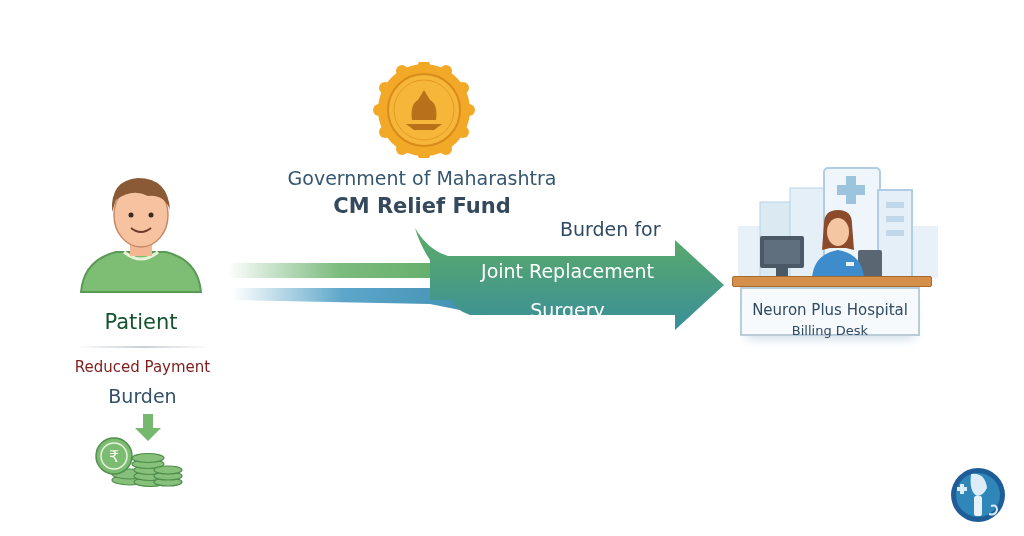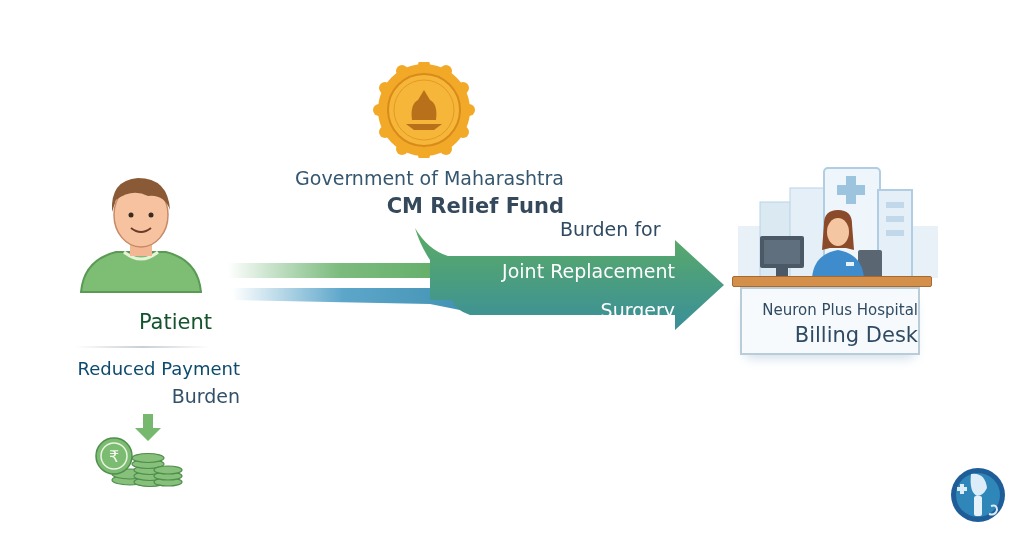--- a/index.html
+++ b/index.html
@@ -1,19 +1,19 @@
 <!DOCTYPE html>
 <html><head>
 <meta charset="utf-8">
 <style>
   html,body{margin:0;padding:0;}
   body{width:1024px;height:536px;background:#ffffff;position:relative;overflow:hidden;font-family:"DejaVu Sans","Liberation Sans",sans-serif;}
   .abs{position:absolute;}
   .txt{color:#2f4a63;}
-  .center{text-align:right;}
+  .center{text-align:center;}
 </style>
 </head>
 <body>
 
 <svg class="abs" style="left:0;top:0" width="1024" height="536">
   <defs>
     <linearGradient id="gFade" x1="0" x2="1">
       <stop offset="0" stop-color="#5aaa62" stop-opacity="0"></stop>
       <stop offset="0.45" stop-color="#6db36f" stop-opacity="0.9"></stop>
       <stop offset="1" stop-color="#5aaa62"></stop>
@@ -76,21 +76,21 @@
     <rect x="54" y="64" width="22" height="22" fill="#f3b893"></rect>
     <ellipse cx="65" cy="45" rx="27" ry="32" fill="#f6c29f" stroke="#c78a67" stroke-width="1.5"></ellipse>
     <path d="M36 42 Q34 10 62 8 Q92 8 94 40 Q88 24 72 26 Q56 18 40 30 Z" fill="#8a5a36"></path>
     <circle cx="55" cy="45" r="2.5" fill="#3a2a20"></circle>
       <circle cx="75" cy="45" r="2.5" fill="#3a2a20"></circle>
     <path d="M55 58 Q65 66 75 58" fill="none" stroke="#6b3a2a" stroke-width="2"></path>
   </svg>
 </div>
 <div class="abs txt center" style="left:70px;top:310px;width:142px;font-size:21px;color:#14532d;">Patient</div>
 <div class="abs" style="left:75px;top:346px;width:135px;height:2px;background:linear-gradient(90deg,transparent,#c9cfd4,transparent);"></div>
-<div class="abs txt center" style="left:45px;top:358px;width:195px;font-size:18px;color:#0c4a6e;">Reduced Payment</div>
+<div class="abs txt center" style="left:45px;top:358px;width:195px;font-size:15px;color:#7f1d1d;">Reduced Payment</div>
 <div class="abs txt center" style="left:45px;top:385px;width:195px;font-size:19px;color:#33506a;">Burden</div>
 
 <div class="abs" style="left:134px;top:414px;width:28px;height:28px;">
   <svg width="28" height="28" viewBox="0 0 28 28">
       <path d="M9 0 L19 0 L19 14 L27 14 L14 27 L1 14 L9 14 Z" fill="#76b86d"></path>
     </svg>
 </div>
 <div class="abs" style="left:92px;top:436px;width:92px;height:52px;">
   <svg width="92" height="52" viewBox="0 0 92 52">
     <g fill="#86c07a" stroke="#4f8e4c" stroke-width="1.2">
@@ -131,23 +131,23 @@
     <rect x="6" y="30" width="36" height="24" fill="#5f6f7d"></rect>
     <rect x="18" y="58" width="12" height="8" fill="#4b5966"></rect>
     <rect x="100" y="40" width="24" height="28" rx="2" fill="#5a6672"></rect>
     <path d="M54 68 Q56 44 80 40 Q104 44 106 68 Z" fill="#3f8ccc"></path>
     <path d="M66 14 Q66 0 80 0 Q94 0 94 14 L96 40 L88 38 L72 38 L64 40 Z" fill="#8b4a2a"></path>
     <ellipse cx="80" cy="22" rx="11" ry="14" fill="#f4c6a2"></ellipse>
     <rect x="88" y="52" width="8" height="4" fill="#e8f2fa"></rect>
   </svg>
 </div>
 <div class="abs" style="left:732px;top:276px;width:198px;height:9px;background:#d4904a;border:1px solid #a66a30;border-radius:2px;"></div>
-<div class="abs" style="left:740px;top:287px;width:180px;height:68px;background:#f7fafc;border:2px solid #b9ccd8;box-sizing:border-box;box-shadow:0 8px 12px -6px #c8d9e6;">
+<div class="abs" style="left:740px;top:287px;width:180px;height:49px;background:#f7fafc;border:2px solid #b9ccd8;box-sizing:border-box;box-shadow:0 8px 12px -6px #c8d9e6;">
   <div class="txt center" style="margin-top:12px;font-size:15px;color:#2f4a63;">Neuron Plus Hospital</div>
-  <div class="txt center" style="margin-top:4px;font-size:21px;color:#2f4a63;">Billing Desk</div>
+  <div class="txt center" style="margin-top:4px;font-size:13px;color:#2f4a63;">Billing Desk</div>
 </div>
 
 <div class="abs" style="left:947px;top:466px;width:62px;height:58px;">
   <svg width="62" height="58" viewBox="0 0 62 58">
     <circle cx="31" cy="29" r="27" fill="#1f5d99"></circle>
     <circle cx="31" cy="29" r="22" fill="#2f86b8"></circle>
     <path d="M24 8 Q38 6 40 22 Q36 30 30 30 Q22 26 24 8 Z" fill="#dcecf8"></path>
     <rect x="27" y="30" width="8" height="20" rx="2" fill="#e6f1fa"></rect>
     <rect x="13" y="18" width="4" height="10" fill="#dcecf8"></rect>
       <rect x="10" y="21" width="10" height="4" fill="#dcecf8"></rect>

